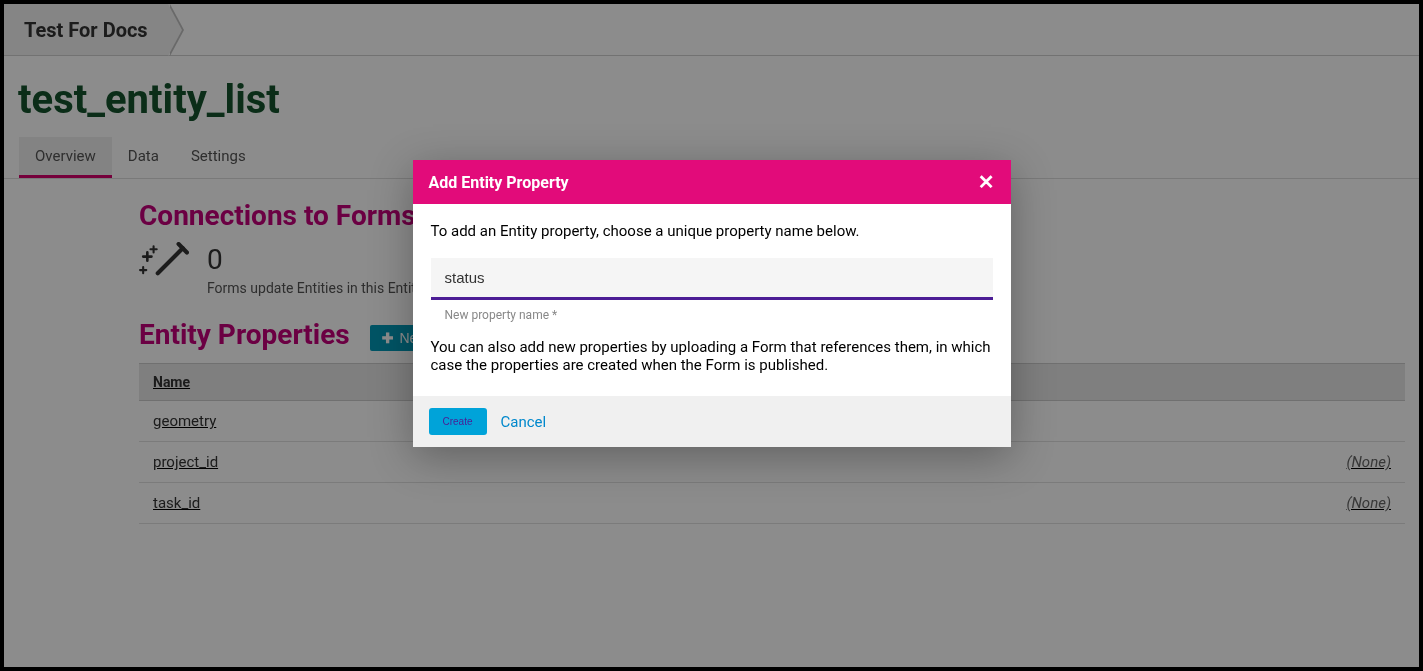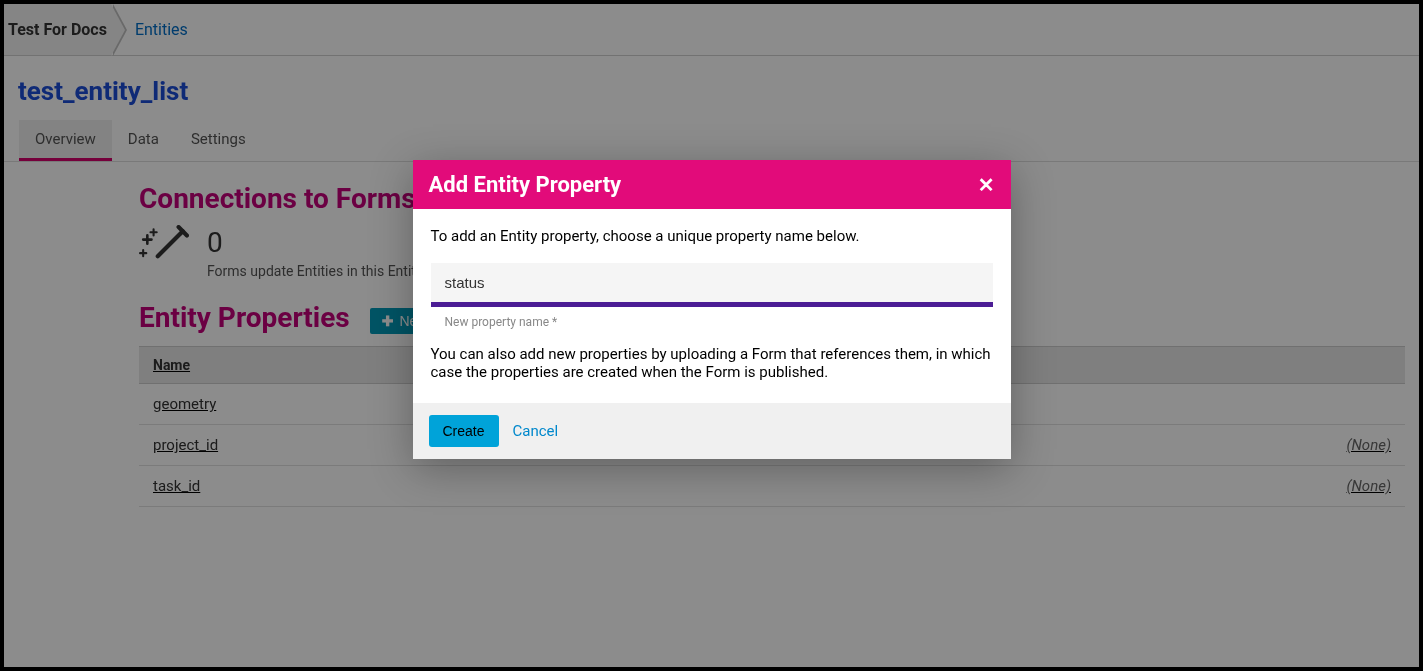--- a/index.html
+++ b/index.html
@@ -13,22 +13,22 @@
       border: 4px solid #000;
     }
     .breadcrumb {
       display: flex;
       align-items: center;
       height: 52px;
       border-bottom: 1px solid #d0d0d0;
       background: #fff;
     }
     .breadcrumb-item {
-      padding: 0 4px;
-      font-size: 16px;
+      padding: 0 20px;
+      font-size: 20px;
       height: 100%;
       display: flex;
       align-items: center;
       position: relative;
     }
     .breadcrumb-item.first {
       font-weight: bold;
       color: #333;
       background: #f2f2f2;
     }
@@ -54,23 +54,23 @@
       border-top: 26px solid transparent;
       border-bottom: 26px solid transparent;
       border-left: 14px solid #c0c0c0;
       z-index: 1;
     }
     .breadcrumb-item.link {
       color: #006ec7;
       margin-left: 20px;
     }
     .page-title {
-      font-size: 26px;
-      font-weight: bold;
-      color: #1d4ed8;
+      font-size: 40px;
+      font-weight: bold;
+      color: #14532d;
       padding: 20px 8px 14px 14px;
     }
     .tabs {
       display: flex;
       border-bottom: 1px solid #ddd;
       padding-left: 15px;
     }
     .tab {
       padding: 10px 16px;
       font-size: 15px;
@@ -169,21 +169,21 @@
     }
     .modal-header {
       background: #e20b7a;
       color: #fff;
       padding: 12px 16px;
       display: flex;
       justify-content: space-between;
       align-items: center;
     }
     .modal-title {
-      font-size: 22px;
+      font-size: 16px;
       font-weight: bold;
     }
     .modal-close {
       font-size: 20px;
       cursor: pointer;
       font-weight: bold;
       line-height: 1;
     }
     .modal-body {
       padding: 18px 18px 22px 18px;
@@ -191,21 +191,21 @@
     .modal-body p {
       font-size: 15px;
       color: #000000;
       margin-bottom: 18px;
     }
     .modal-input {
       width: 100%;
       padding: 11px 14px;
       background: #f5f5f5;
       border: none;
-      border-bottom: 5px solid #4c1d95;
+      border-bottom: 3px solid #4c1d95;
       font-size: 15px;
       color: #333;
       outline: none;
     }
     .input-label {
       font-size: 12px;
       color: #888;
       padding: 8px 14px 0 14px;
       display: block;
     }
@@ -215,39 +215,38 @@
     }
     .modal-footer {
       background: #f0f0f0;
       padding: 12px 16px;
       display: flex;
       align-items: center;
       gap: 14px;
     }
     .btn-create {
       background: #00a3d9;
-      color: #000000;
+      color: #4c1d95;
       border: none;
       padding: 8px 14px;
-      font-size: 14px;
+      font-size: 10px;
       border-radius: 3px;
       cursor: pointer;
     }
     .link-cancel {
       color: #0088cc;
       font-size: 15px;
       cursor: pointer;
     }
   </style>
 </head>
 <body>
 
 <div class="breadcrumb">
   <div class="breadcrumb-item first">Test For Docs</div>
-  <div class="breadcrumb-item link">Entities</div>
 </div>
 
 <div class="page-title">test_entity_list</div>
 
 <div class="tabs">
   <div class="tab active">Overview</div>
   <div class="tab">Data</div>
   <div class="tab">Settings</div>
 </div>
 

